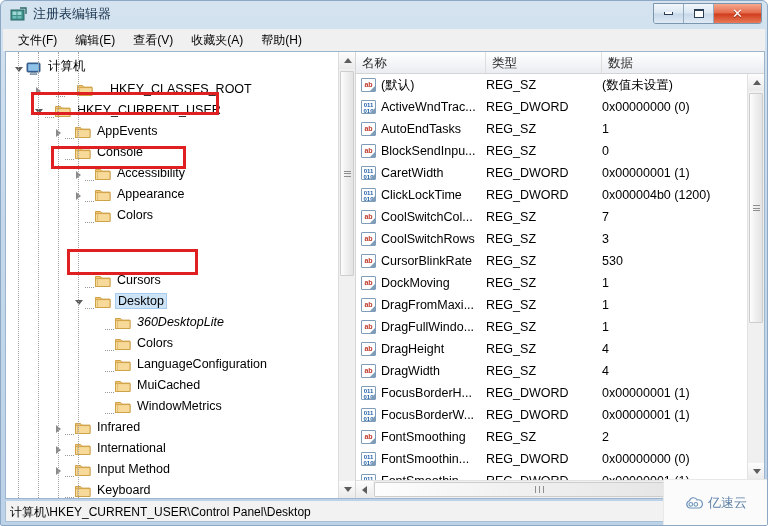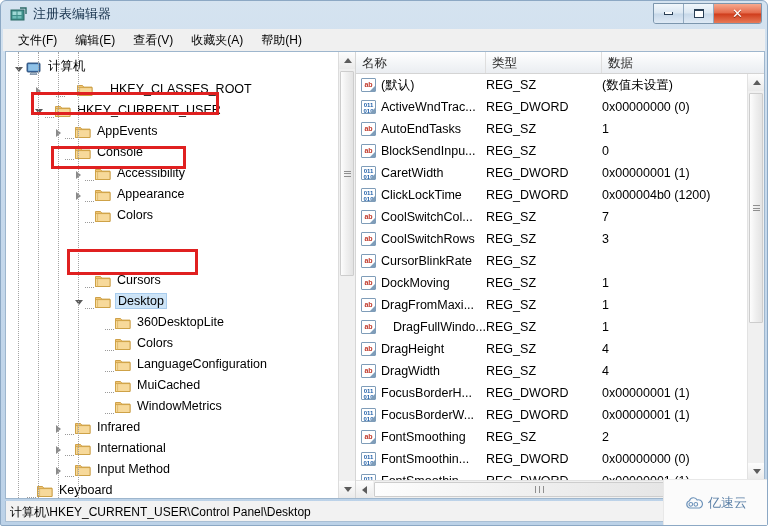--- a/index.html
+++ b/index.html
@@ -428,21 +428,21 @@
               <i></i>
             </span>
             <span class="dotline"></span>
             <span class="ticon"><svg width="18" height="15" viewBox="0 0 18 15">
                 <path d="M1.5 3.5 h5 l1.3 1.6 h8.2 v8.4 h-14.5 z" fill="#f0c472" stroke="#c99a3c" stroke-width="0.9"></path>
                 <path d="M1.5 5.6 h14.5 v7.9 h-14.5 z" fill="#f7d99a" stroke="#c99a3c" stroke-width="0.8"></path>
                 <path d="M3.6 5.6 v7.9" stroke="#d9b05c" stroke-width="0.7"></path>
               </svg></span>
             <span class="tlabel">Desktop</span>
           </div>
-          <div class="tnode" style="padding-left: 86px;">
+          <div class="tnode" style="padding-left: 86px; font-style: italic;">
             <span class="twist none">
               <i></i>
             </span>
             <span class="dotline"></span>
             <span class="ticon"><svg width="18" height="15" viewBox="0 0 18 15">
                 <path d="M1.5 3.5 h5 l1.3 1.6 h8.2 v8.4 h-14.5 z" fill="#f0c472" stroke="#c99a3c" stroke-width="0.9"></path>
                 <path d="M1.5 5.6 h14.5 v7.9 h-14.5 z" fill="#f7d99a" stroke="#c99a3c" stroke-width="0.8"></path>
                 <path d="M3.6 5.6 v7.9" stroke="#d9b05c" stroke-width="0.7"></path>
               </svg></span>
             <span class="tlabel">360DesktopLite</span>
@@ -524,21 +524,21 @@
               <i></i>
             </span>
             <span class="dotline"></span>
             <span class="ticon"><svg width="18" height="15" viewBox="0 0 18 15">
                 <path d="M1.5 3.5 h5 l1.3 1.6 h8.2 v8.4 h-14.5 z" fill="#f0c472" stroke="#c99a3c" stroke-width="0.9"></path>
                 <path d="M1.5 5.6 h14.5 v7.9 h-14.5 z" fill="#f7d99a" stroke="#c99a3c" stroke-width="0.8"></path>
                 <path d="M3.6 5.6 v7.9" stroke="#d9b05c" stroke-width="0.7"></path>
               </svg></span>
             <span class="tlabel">Input Method</span>
           </div>
-          <div class="tnode" style=" margin-left: 8px;">
+          <div class="tnode" style="padding-left: 46px;">
             <span class="twist none">
               <i></i>
             </span>
             <span class="dotline"></span>
             <span class="ticon"><svg width="18" height="15" viewBox="0 0 18 15">
                 <path d="M1.5 3.5 h5 l1.3 1.6 h8.2 v8.4 h-14.5 z" fill="#f0c472" stroke="#c99a3c" stroke-width="0.9"></path>
                 <path d="M1.5 5.6 h14.5 v7.9 h-14.5 z" fill="#f7d99a" stroke="#c99a3c" stroke-width="0.8"></path>
                 <path d="M3.6 5.6 v7.9" stroke="#d9b05c" stroke-width="0.7"></path>
               </svg></span>
             <span class="tlabel">Keyboard</span>
@@ -651,39 +651,40 @@
             </div>
             <div class="ltype" style="width: 116px;">REG_SZ</div>
             <div class="ldata" style="flex: 1 1 0%;">3</div>
           </div>
           <div class="lrow">
             <div class="lname" style="width: 130px;">
               <span class="vicon sz">ab<span class="fold"></span></span>
               <span>CursorBlinkRate</span>
             </div>
             <div class="ltype" style="width: 116px;">REG_SZ</div>
+            <div class="ldata" style="flex: 1 1 0%;">530</div>
           </div>
           <div class="lrow">
             <div class="lname" style="width: 130px;">
               <span class="vicon sz">ab<span class="fold"></span></span>
               <span>DockMoving</span>
             </div>
             <div class="ltype" style="width: 116px;">REG_SZ</div>
             <div class="ldata" style="flex: 1 1 0%;">1</div>
           </div>
           <div class="lrow">
             <div class="lname" style="width: 130px;">
               <span class="vicon sz">ab<span class="fold"></span></span>
               <span>DragFromMaxi...</span>
             </div>
             <div class="ltype" style="width: 116px;">REG_SZ</div>
             <div class="ldata" style="flex: 1 1 0%;">1</div>
           </div>
           <div class="lrow">
-            <div class="lname" style="width: 130px; justify-content: space-between;">
+            <div class="lname" style="width: 130px;">
               <span class="vicon sz">ab<span class="fold"></span></span>
               <span>DragFullWindo...</span>
             </div>
             <div class="ltype" style="width: 116px;">REG_SZ</div>
             <div class="ldata" style="flex: 1 1 0%;">1</div>
           </div>
           <div class="lrow">
             <div class="lname" style="width: 130px;">
               <span class="vicon sz">ab<span class="fold"></span></span>
               <span>DragHeight</span>

